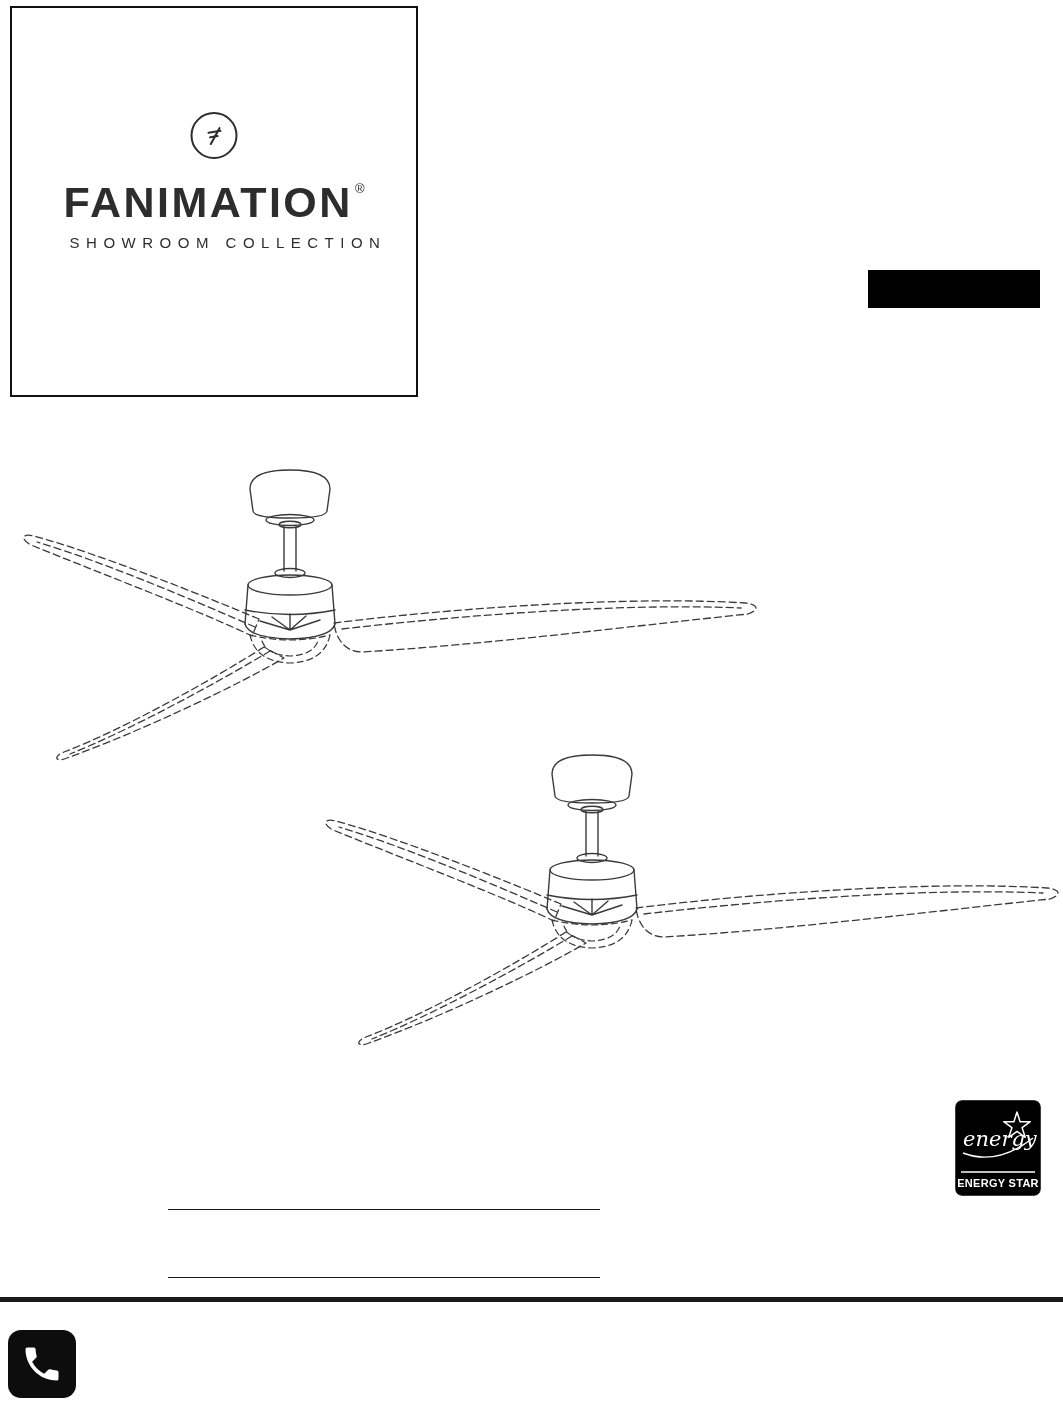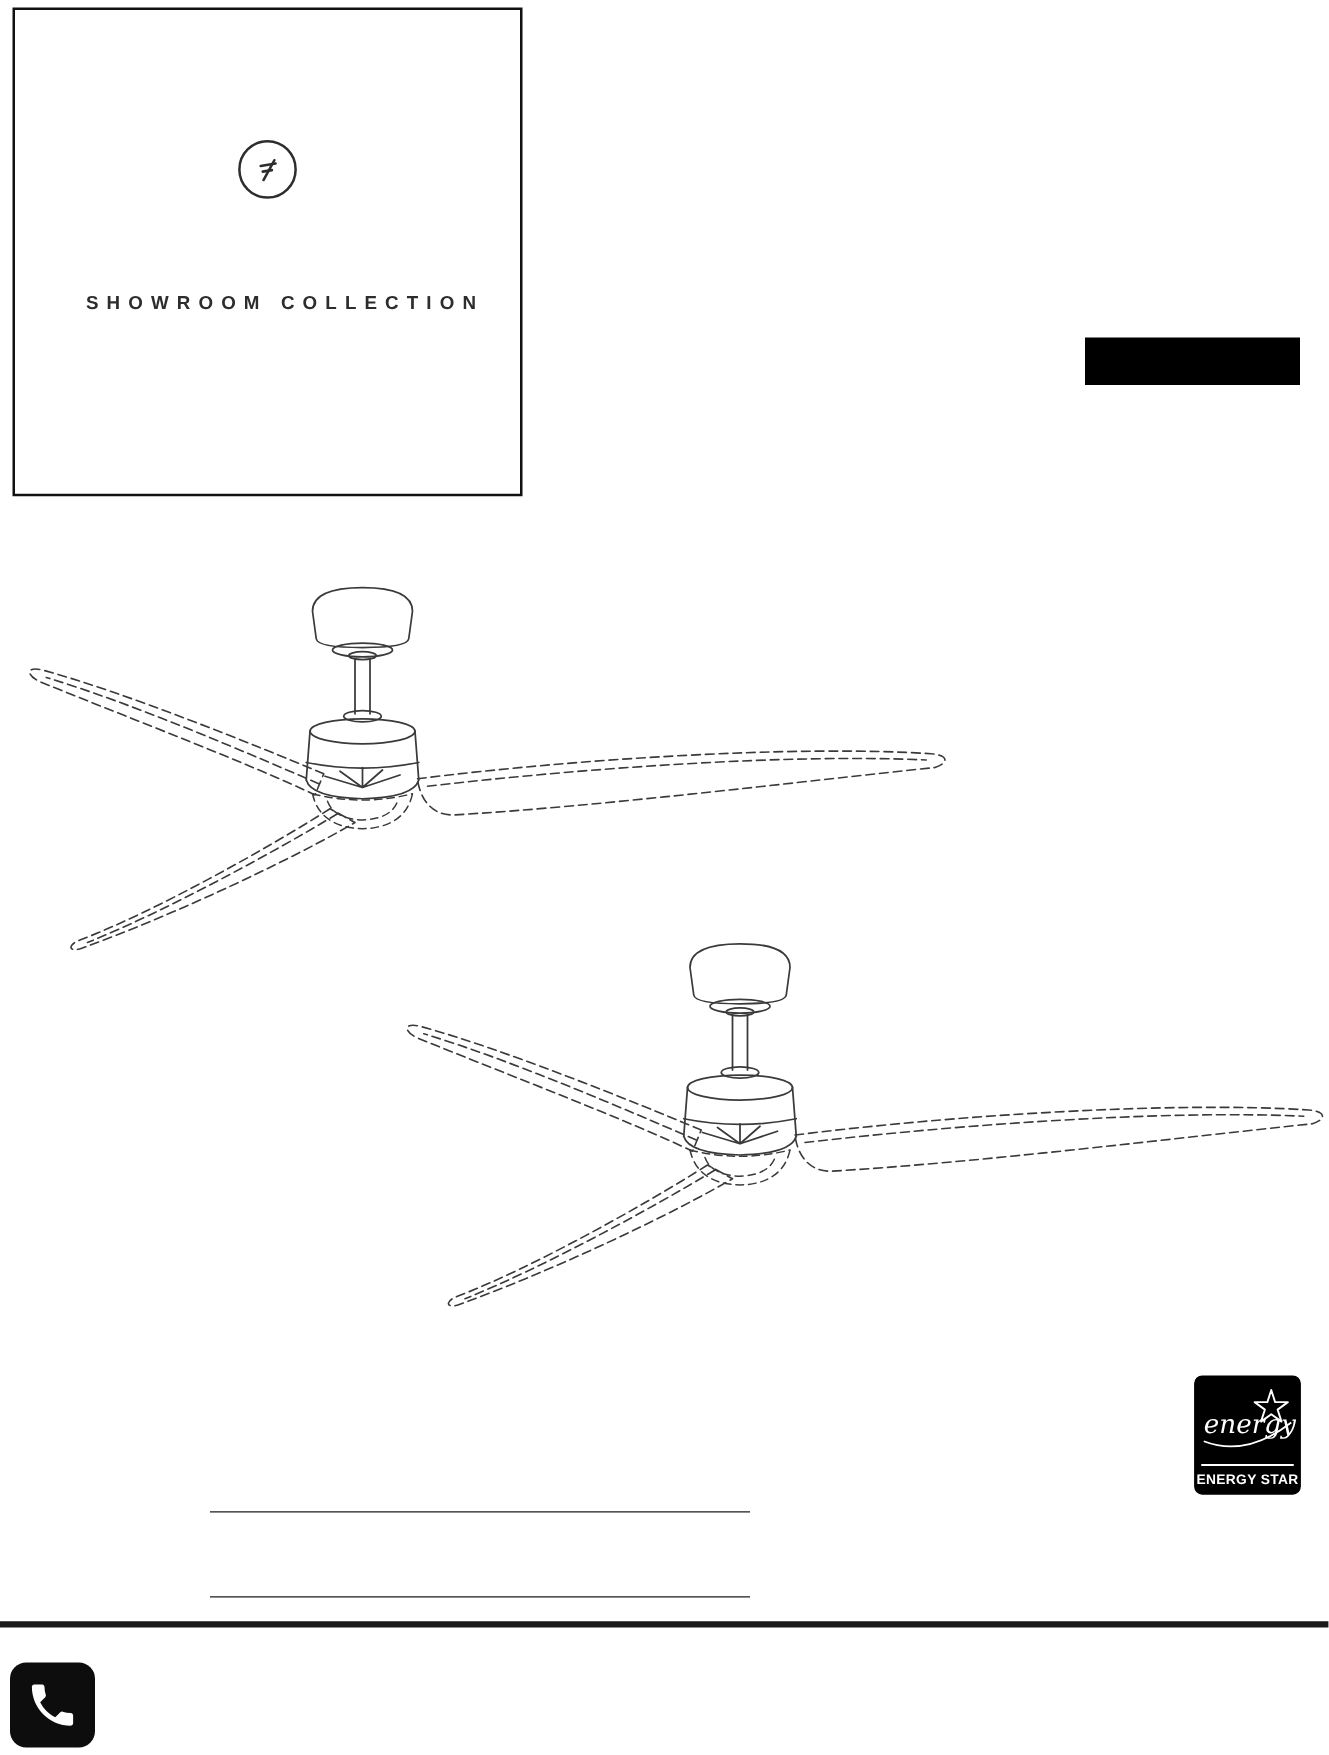--- a/index.html
+++ b/index.html
@@ -50,21 +50,21 @@
     font-weight: 400;
     color: #2d2d2d;
     vertical-align: 24px;
     margin-left: 2px;
   }
   .tagline {
     position: absolute;
     left: 0; top: 226px; width: 100%;
     text-align: center;
     font-size: 15px;
-    font-weight: 700;
+    font-weight: 400;
     letter-spacing: 6.5px;
     color: #2d2d2d;
     white-space: nowrap;
     padding-left: 28px;
   }
 
   
   .model-banner {
     position: absolute;
     left: 868px; top: 270px;
@@ -131,20 +131,23 @@
 
 <div class="page">
 
   <div class="logo-box">
     <div class="monogram-circle">
       <svg viewBox="0 0 24 24" fill="none" stroke="#2d2d2d" stroke-width="1.9" stroke-linecap="round">
         <path d="M 6.5 9 L 17.5 7.2"></path>
         <path d="M 8 13.2 L 14.8 12.1"></path>
         <path d="M 16.6 4.8 L 8.6 19.4"></path>
       </svg>
+    </div>
+    <div class="wordmark-row">
+      <span class="wordmark">FANIMATION</span><span class="reg-mark">®</span>
     </div>
     <div class="tagline">SHOWROOM COLLECTION</div>
   </div>
 
   <div class="model-banner"></div>
 
   <svg width="0" height="0" style="position:absolute" aria-hidden="true">
     <defs>
       <symbol id="fan-drawing" viewBox="0 0 755 320">
         <g fill="none" stroke="#3a3a3a" stroke-width="1.4" stroke-linecap="round" stroke-linejoin="round">

